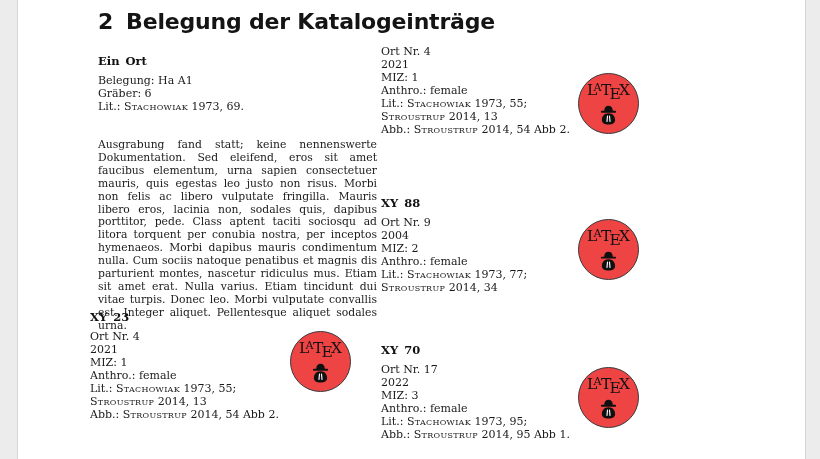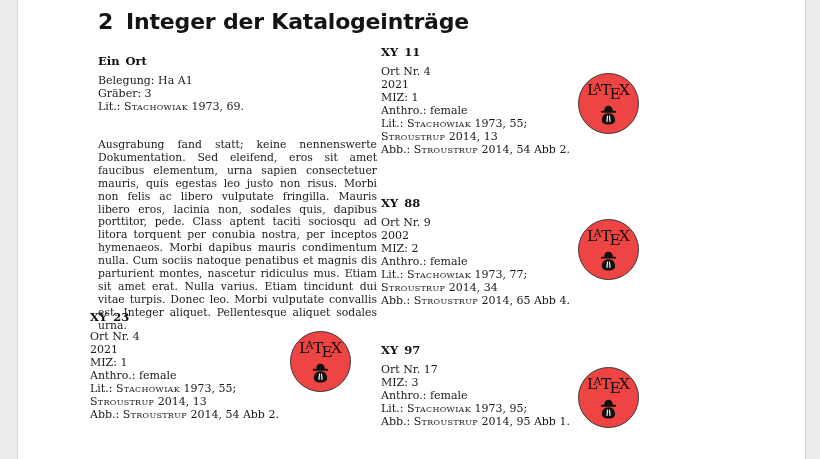--- a/index.html
+++ b/index.html
@@ -99,28 +99,28 @@
   }
   .spy-icon { display: block; margin-top: 0px; }
 </style>
 </head>
 <body>
 
 <div class="viewport">
   <div class="page">
     <h1 class="heading">
       <span>2</span>
-      <span>Integer der Katalogeinträge</span>
+      <span>Belegung der Katalogeinträge</span>
     </h1>
     <div id="entries-root">
   <section class="entry" style="left: 80px; top: 54px;">
     <h2 class="entry-title">Ein Ort</h2>
     <div class="entry-lines">
             <div class="entry-line">Belegung: Ha A1</div>
-            <div class="entry-line">Gräber: 3</div>
+            <div class="entry-line">Gräber: 6</div>
             <div class="entry-line">Lit.: <span class="sc">Stachowiak</span> 1973, 69.</div>
           </div>
     <p class="entry-paragraph">Ausgrabung fand statt; keine nennenswerte Dokumentation. Sed eleifend, eros sit amet faucibus elementum, urna sapien consectetuer mauris, quis egestas leo justo non risus. Morbi non felis ac libero vulputate fringilla. Mauris libero eros, lacinia non, sodales quis, dapibus porttitor, pede. Class aptent taciti sociosqu ad litora torquent per conubia nostra, per inceptos hymenaeos. Morbi dapibus mauris condimentum nulla. Cum sociis natoque penatibus et magnis dis parturient montes, nascetur ridiculus mus. Etiam sit amet erat. Nulla varius. Etiam tincidunt dui vitae turpis. Donec leo. Morbi vulputate convallis est. Integer aliquet. Pellentesque aliquet sodales urna.</p>
 
   </section>
 
   <section class="entry" style="left: 72px; top: 310px;">
     <h2 class="entry-title">XY 23</h2>
     <div class="entry-lines">
             <div class="entry-line">Ort Nr. 4</div>
@@ -140,21 +140,20 @@
           <rect x="4.7" y="8.4" width="14.6" height="1.8" rx="0.9"></rect>
           <path d="M12 10.9c-3.95 0-6.35 2.75-6.35 6.55 0 2.6 2.7 4.15 6.35 4.15s6.35-1.55 6.35-4.15c0-3.8-2.4-6.55-6.35-6.55z"></path>
         </g>
         <path d="M11.05 13.5l-.5 5.1" stroke="#ffffff" stroke-width="1.1" fill="none" stroke-linecap="round"></path>
         <path d="M12.95 13.5l.5 5.1" stroke="#ffffff" stroke-width="1.1" fill="none" stroke-linecap="round"></path>
       </svg>
     </div>
   </section>
 
   <section class="entry" style="left: 363px; top: 45px;">
-    <h2 class="entry-title">XY 11</h2>
     <div class="entry-lines">
             <div class="entry-line">Ort Nr. 4</div>
             <div class="entry-line">2021</div>
             <div class="entry-line">MIZ: 1</div>
             <div class="entry-line">Anthro.: female</div>
             <div class="entry-line">Lit.: <span class="sc">Stachowiak</span> 1973, 55;</div>
             <div class="entry-line"><span class="sc">Stroustrup</span> 2014, 13</div>
             <div class="entry-line">Abb.: <span class="sc">Stroustrup</span> 2014, 54 Abb 2.</div>
           </div>
 
@@ -169,46 +168,46 @@
         <path d="M11.05 13.5l-.5 5.1" stroke="#ffffff" stroke-width="1.1" fill="none" stroke-linecap="round"></path>
         <path d="M12.95 13.5l.5 5.1" stroke="#ffffff" stroke-width="1.1" fill="none" stroke-linecap="round"></path>
       </svg>
     </div>
   </section>
 
   <section class="entry" style="left: 363px; top: 196px;">
     <h2 class="entry-title">XY 88</h2>
     <div class="entry-lines">
             <div class="entry-line">Ort Nr. 9</div>
-            <div class="entry-line">2002</div>
+            <div class="entry-line">2004</div>
             <div class="entry-line">MIZ: 2</div>
             <div class="entry-line">Anthro.: female</div>
             <div class="entry-line">Lit.: <span class="sc">Stachowiak</span> 1973, 77;</div>
             <div class="entry-line"><span class="sc">Stroustrup</span> 2014, 34</div>
-            <div class="entry-line">Abb.: <span class="sc">Stroustrup</span> 2014, 65 Abb 4.</div>
           </div>
 
     <div class="logo-badge" style="left: 197px; top: 23px;">
       <span class="latex-wordmark"><span>L</span><span class="lx-up">A</span><span>T</span><span class="lx-down">E</span><span>X</span></span>
       <svg class="spy-icon" viewBox="0 0 24 24" width="25" height="25" aria-hidden="true">
         <g fill="#101010">
           <path d="M12 3.7c-2.35 0-3.95 1.55-4.05 4.1l-.05 1h8.2l-.05-1c-.1-2.55-1.7-4.1-4.05-4.1z"></path>
           <rect x="4.7" y="8.4" width="14.6" height="1.8" rx="0.9"></rect>
           <path d="M12 10.9c-3.95 0-6.35 2.75-6.35 6.55 0 2.6 2.7 4.15 6.35 4.15s6.35-1.55 6.35-4.15c0-3.8-2.4-6.55-6.35-6.55z"></path>
         </g>
         <path d="M11.05 13.5l-.5 5.1" stroke="#ffffff" stroke-width="1.1" fill="none" stroke-linecap="round"></path>
         <path d="M12.95 13.5l.5 5.1" stroke="#ffffff" stroke-width="1.1" fill="none" stroke-linecap="round"></path>
       </svg>
     </div>
   </section>
 
   <section class="entry" style="left: 363px; top: 343px;">
-    <h2 class="entry-title">XY 97</h2>
+    <h2 class="entry-title">XY 70</h2>
     <div class="entry-lines">
             <div class="entry-line">Ort Nr. 17</div>
+            <div class="entry-line">2022</div>
             <div class="entry-line">MIZ: 3</div>
             <div class="entry-line">Anthro.: female</div>
             <div class="entry-line">Lit.: <span class="sc">Stachowiak</span> 1973, 95;</div>
             <div class="entry-line">Abb.: <span class="sc">Stroustrup</span> 2014, 95 Abb 1.</div>
           </div>
 
     <div class="logo-badge" style="left: 197px; top: 24px;">
       <span class="latex-wordmark"><span>L</span><span class="lx-up">A</span><span>T</span><span class="lx-down">E</span><span>X</span></span>
       <svg class="spy-icon" viewBox="0 0 24 24" width="25" height="25" aria-hidden="true">
         <g fill="#101010">

